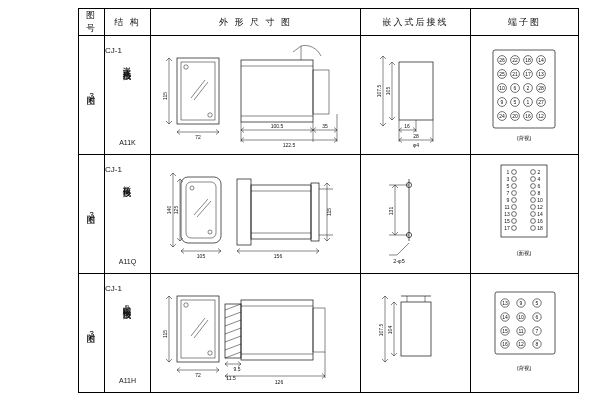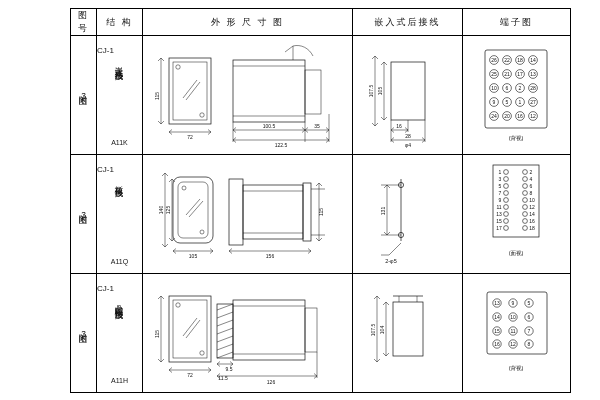--- a/index.html
+++ b/index.html
@@ -1,18 +1,18 @@
 <!DOCTYPE html>
 <html><head>
 <meta charset="utf-8">
 <style>
   html,body{margin:0;padding:0;background:#ffffff;}
   body{width:600px;height:400px;font-family:"Liberation Sans","DejaVu Sans",sans-serif;color:#111;overflow:hidden;}
   .sheet{position:absolute;left:0;top:0;width:600px;height:400px;}
-  table.main{position:absolute;left:70px;top:8px;width:500px;height:384px;border-collapse:collapse;table-layout:fixed;border-radius:13px;}
+  table.main{position:absolute;left:78px;top:8px;width:500px;height:384px;border-collapse:collapse;table-layout:fixed;border-radius:13px;}
   table.main td,table.main th{border:1px solid #000;padding:0;}
   .hdr{height:20px;text-align:center;font-size:9px;font-weight:normal;letter-spacing:2px;}
   .c1{width:26px;}
   .c2{width:46px;}
   .c3{width:210px;}
   .c4{width:110px;}
   .c5{width:108px;}
   .rowcell{height:118px;position:relative;vertical-align:middle;}
   .vtext{writing-mode:vertical-rl;text-orientation:upright;margin:0 auto;font-size:8.5px;line-height:12px;letter-spacing:1px;text-align:center;}
   .codecell{position:relative;height:100%;}

